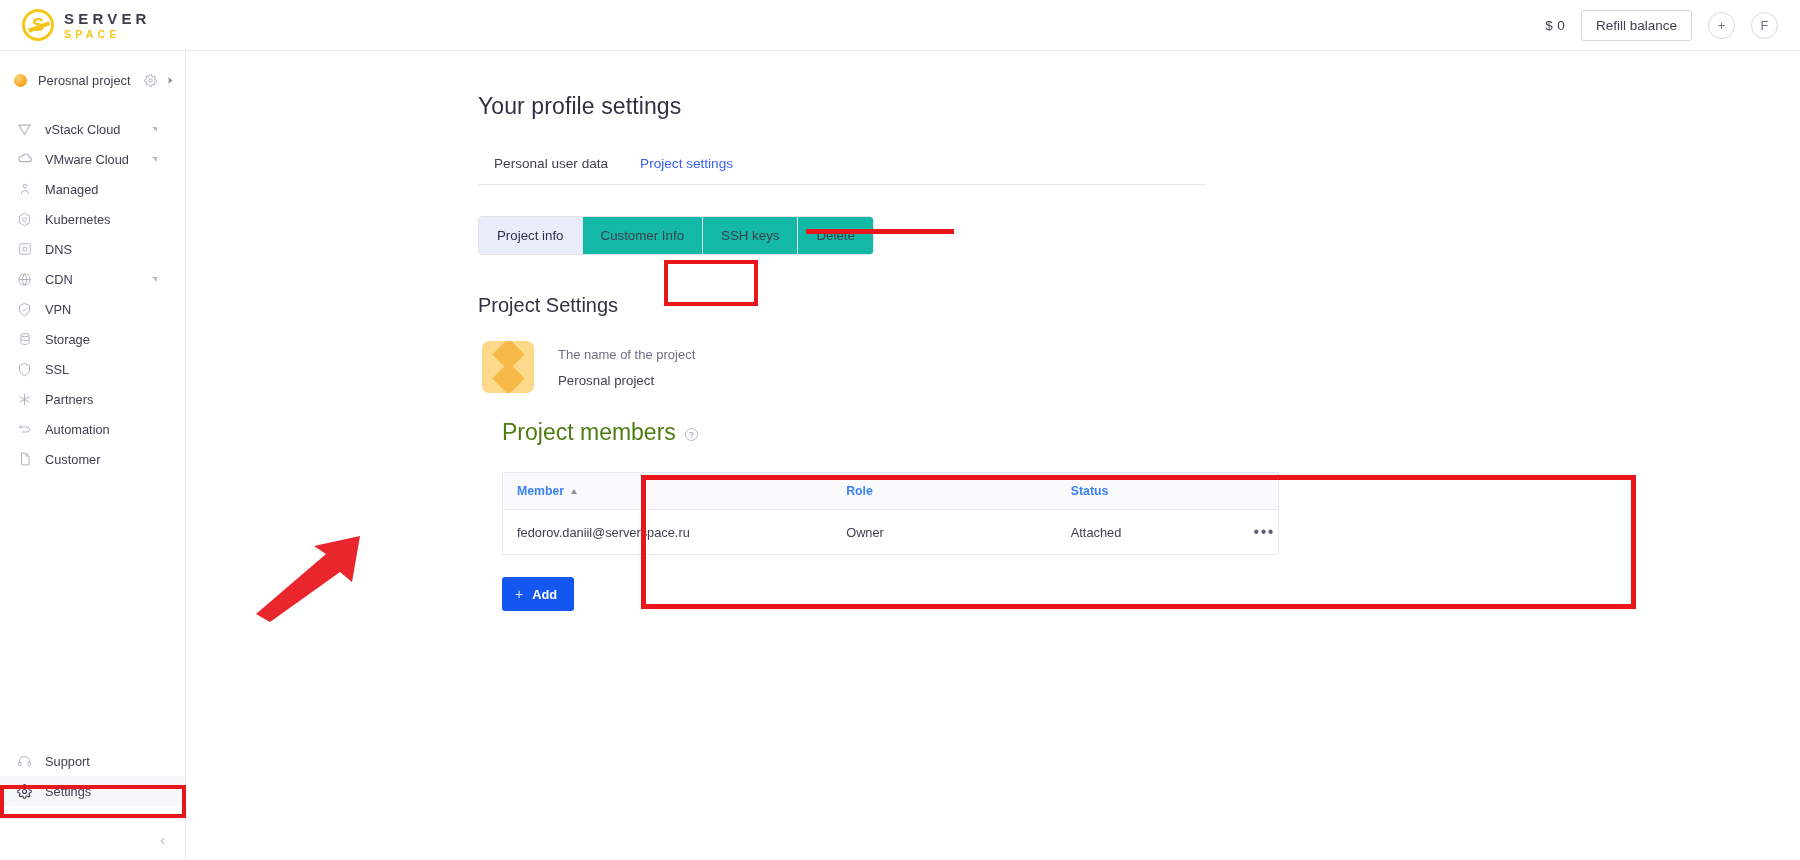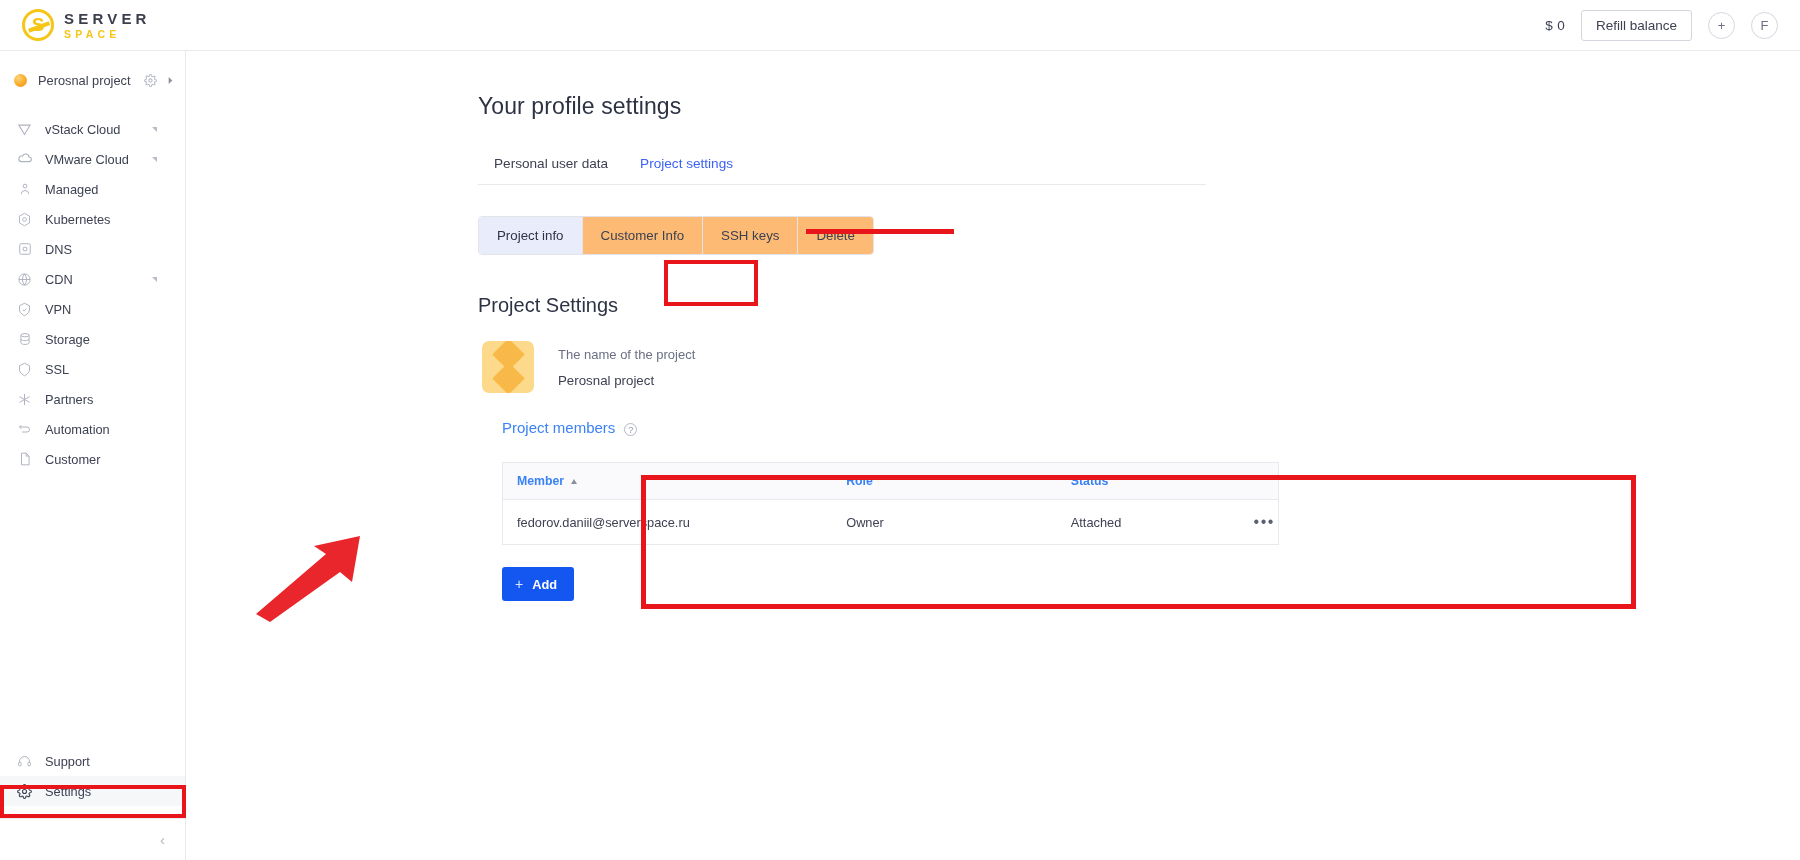--- a/index.html
+++ b/index.html
@@ -122,21 +122,21 @@
 
   
   #tabs-l2 {
     position: absolute; left: 292px; top: 165px;
     display: flex; border: 1px solid #e2e4ea; border-radius: 4px; overflow: hidden;
     background: #fff;
     text-align: right;
   }
   .tab-l2 {
     font-size: 13.3px; color: #3d4152; padding: 11px 18px; cursor: pointer;
-    border-right: 1px solid #e2e4ea; white-space: nowrap; background: #fdba74;
+    border-right: 1px solid #e2e4ea; white-space: nowrap; background: #14b8a6;
   }
   .tab-l2:last-child { border-right: 0; }
   .tab-l2.active { background: #e9edfb; color: #2e3344; }
 
   
   #ps-heading {
     position: absolute; left: 292px; top: 243px;
     font-size: 20px; color: #2e3344; font-weight: normal;
   }
   #ps-row { position: absolute; left: 296px; top: 290px; display: flex; align-items: center; }
@@ -153,21 +153,21 @@
   #ps-fields { margin-left: 24px; }
   #ps-label { font-size: 13px; color: #6b7084; margin-bottom: 11px; }
   #ps-value { font-size: 13.3px; color: #3d4152; }
 
   
   #members-card {
     position: absolute; left: 292px; top: 352px; width: 825px;
     background: #fff;
   }
   #members-title-row { display: flex; align-items: center; padding: 16px 0 0 24px; }
-  #members-title { font-size: 15px; color: #3b82f6; font-weight: normal; }
+  #members-title { font-size: 23px; color: #4d7c0f; font-weight: normal; }
   #help-icon {
     width: 13px; height: 13px; border-radius: 50%; border: 1px solid #b5b9c6;
     color: #9096a6; font-size: 9px; display: flex; align-items: center;
     justify-content: center; margin-left: 9px; margin-top: 4px; cursor: pointer;
     font-family: "Liberation Sans", sans-serif;
   }
   #members-table {
     margin: 26px 24px 0 24px; width: 777px;
     border: 1px solid #e8e8ed; border-radius: 3px; border-collapse: collapse;
     background: #fff;

